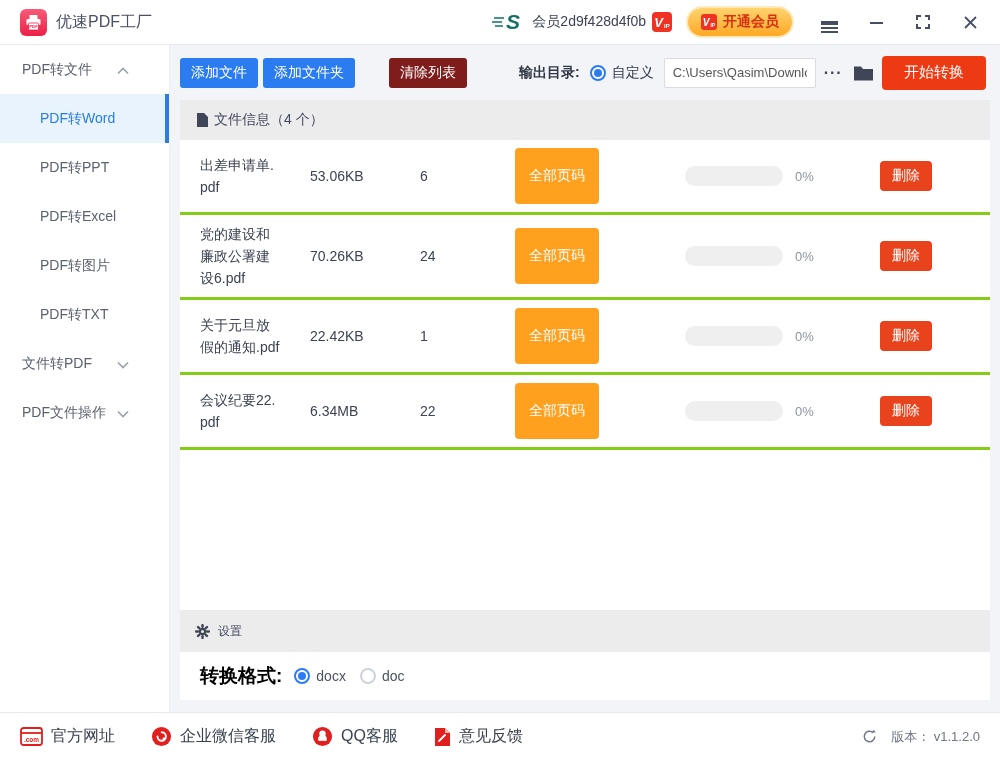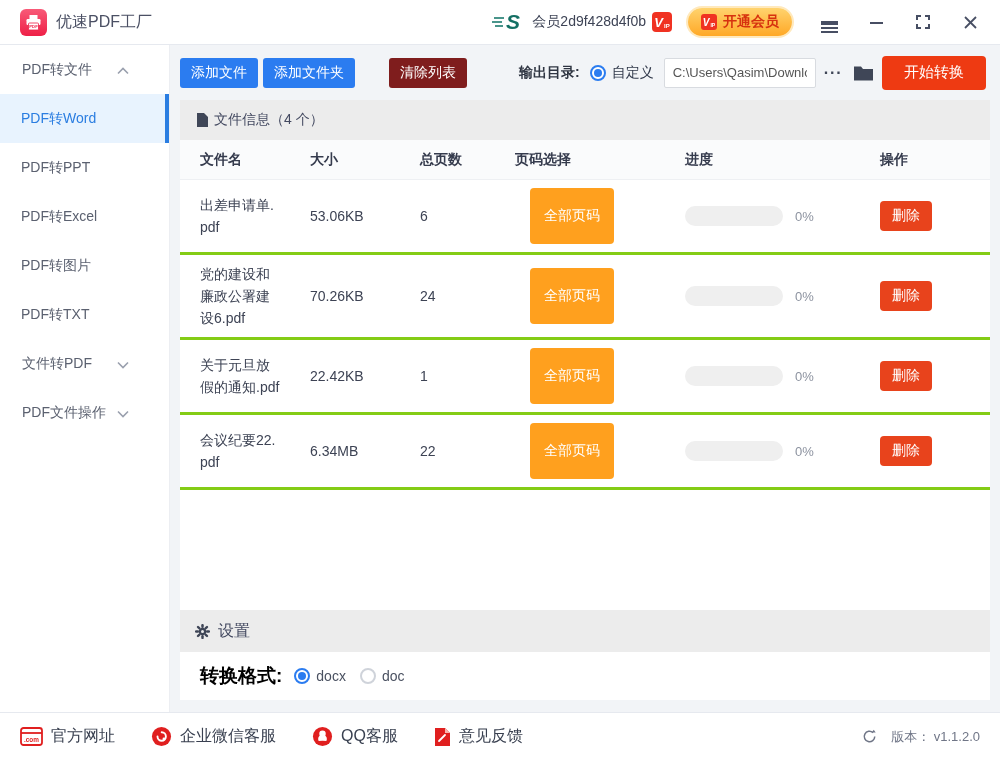--- a/index.html
+++ b/index.html
@@ -28,21 +28,21 @@
   .upgrade-pill span.lbl { font-size:14px; font-weight:bold; color:#d7320f; }
   .winbtn { margin-left:27px; width:20px; height:20px; display:flex; align-items:center; justify-content:center; cursor:pointer; }
   .hamb div { width:17px; height:2px; background:#474e63; margin:2px 0; }
 
   
   .sidebar { position:absolute; top:45px; left:0; width:170px; bottom:48px; background:#fff;
     border-right:1px solid #eceef2; }
   .nav-row { height:49px; display:flex; align-items:center; font-size:14px; color:#5b6170; cursor:pointer; }
   .nav-group { padding:0 40px 0 22px; }
   .nav-group .chev { margin-left:auto; }
-  .nav-item { padding-left:21px; }
+  .nav-item { padding-left:40px; }
   .nav-item.selected { background:#e8f3fe; color:#2a7de1; border-right:4px solid #2a7de1; }
 
   
   .main { position:absolute; left:180px; top:45px; right:10px; bottom:48px; display:flex; flex-direction:column; }
   .toolbar { height:55px; flex-shrink:0; display:flex; align-items:center; }
   .btn { border:none; border-radius:3px; height:30px; padding:0 11px; font-size:14px; color:#fff; cursor:pointer;
     font-family:inherit; }
   .btn.blue { background:#2b7cf0; }
   .btn.orange { background:#7f1d1d; }
   .gap4 { margin-left:5px; } .gap34 { margin-left:34px; } .gap52 { margin-left:52px; }
@@ -64,29 +64,29 @@
   .panel { flex:1; margin-bottom:12px; background:#fff; display:flex; flex-direction:column; overflow:hidden; }
   .info-bar { height:40px; flex-shrink:0; background:#ececec; display:flex; align-items:center; gap:6px;
     padding:0 16px; font-size:14px; color:#434960; }
   .grid { display:grid; grid-template-columns:110px 110px 95px 170px 195px 1fr; align-items:center; padding-left:20px; }
   .thead { height:40px; flex-shrink:0; background:#fafbfc; font-size:14px; font-weight:bold; color:#353b4d;
     border-bottom:1px solid #eef0f3; }
   .trow { flex-shrink:0; padding-top:8px; padding-bottom:8px; border-bottom:3px solid #84cc16;
     font-size:14px; color:#3d4354; }
   .fname { width:80px; word-break:break-all; line-height:22px; }
   .tag-btn { display:inline-block; border:none; border-radius:4px; background:#ffa01e; color:#fff;
-    font-size:14px; padding:19px 14px; cursor:pointer; font-family:inherit;margin-left:15px; }
+    font-size:14px; padding:19px 14px; cursor:pointer; font-family:inherit; }
   .del-btn { display:inline-block; border:none; border-radius:4px; background:#e8431c; color:#fff;
     font-size:14px; padding:6px 12px; cursor:pointer; font-family:inherit; }
   .prog-cell { display:flex; align-items:center; }
   .prog-track { width:98px; height:20px; border-radius:10px; background:#efefef; }
   .prog-label { margin-left:12px; font-size:13px; color:#8d93a0; }
   .spacer { flex:1; }
   .settings-bar { height:42px; flex-shrink:0; background:#ececec; display:flex; align-items:center; gap:8px; padding:0 15px; }
-  .settings-bar span { font-size:16px; color:#434960; }
+  .settings-bar span { font-size:12px; color:#434960; }
   .settings-row { height:48px; flex-shrink:0; display:flex; align-items:center; padding-left:20px; }
   .fmt-label { font-size:19px; font-weight:bold; color:#000000; margin-right:12px; }
   .fmt-opt { font-size:14px; color:#4a5161; margin:0 14px 0 6px; }
 
   
   .footer { position:absolute; left:0; right:0; bottom:0; height:48px; background:#fff;
     border-top:1px solid #e6e9ef; display:flex; align-items:center; padding:0 20px; }
   .flink { display:flex; align-items:center; gap:8px; margin-right:36px; cursor:pointer; }
   .flink span { font-size:16px; color:#394050; }
   .version { margin-left:auto; display:flex; align-items:center; gap:14px; font-size:13px; color:#707687; }
@@ -217,28 +217,20 @@
     </div>
 
     <div class="panel">
       <div class="info-bar">
         <svg width="12" height="14" viewBox="0 0 12 14">
           <path d="M1 0h7l4 4v10H1z" fill="#3f4657"></path>
         </svg>
         <span>文件信息（4 个）</span>
       </div>
 
-      <div class="grid thead">
-        <span>文件名</span>
-        <span>大小</span>
-        <span>总页数</span>
-        <span>页码选择</span>
-        <span>进度</span>
-        <span>操作</span>
-      </div>
 
       <div class="grid trow">
         <span class="fname">出差申请单.pdf</span>
         <span>53.06KB</span>
         <span>6</span>
         <span><button class="tag-btn">全部页码</button></span>
         <span class="prog-cell">
             <span class="prog-track"></span>
             <span class="prog-label">0%</span>
           </span>

